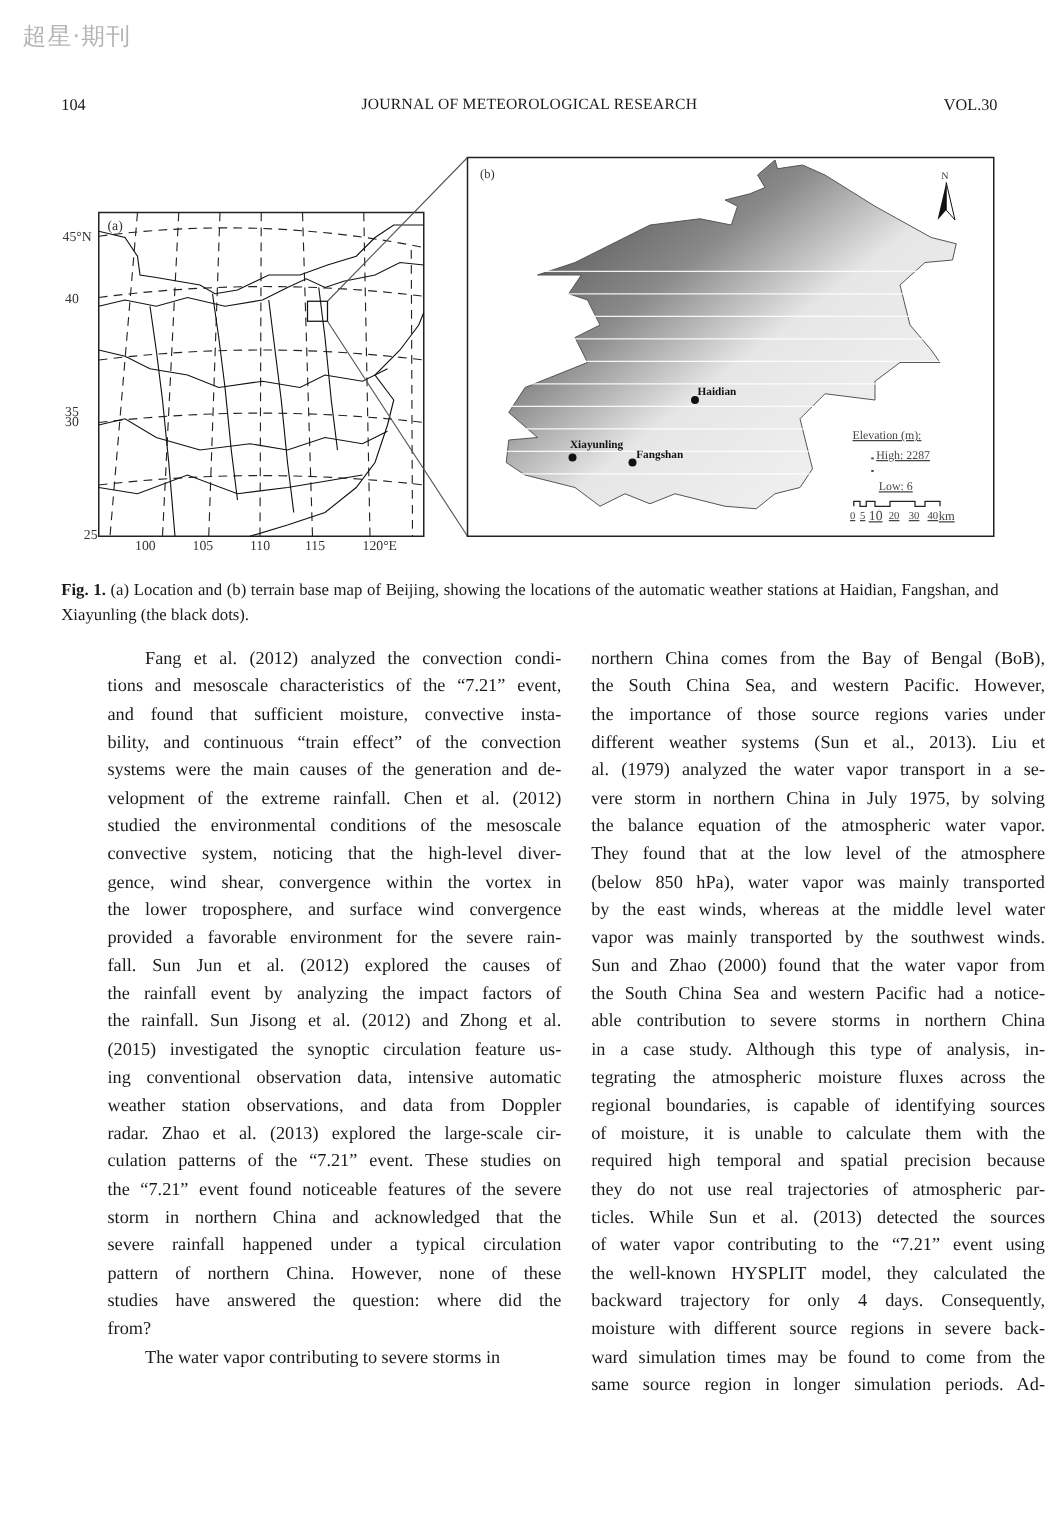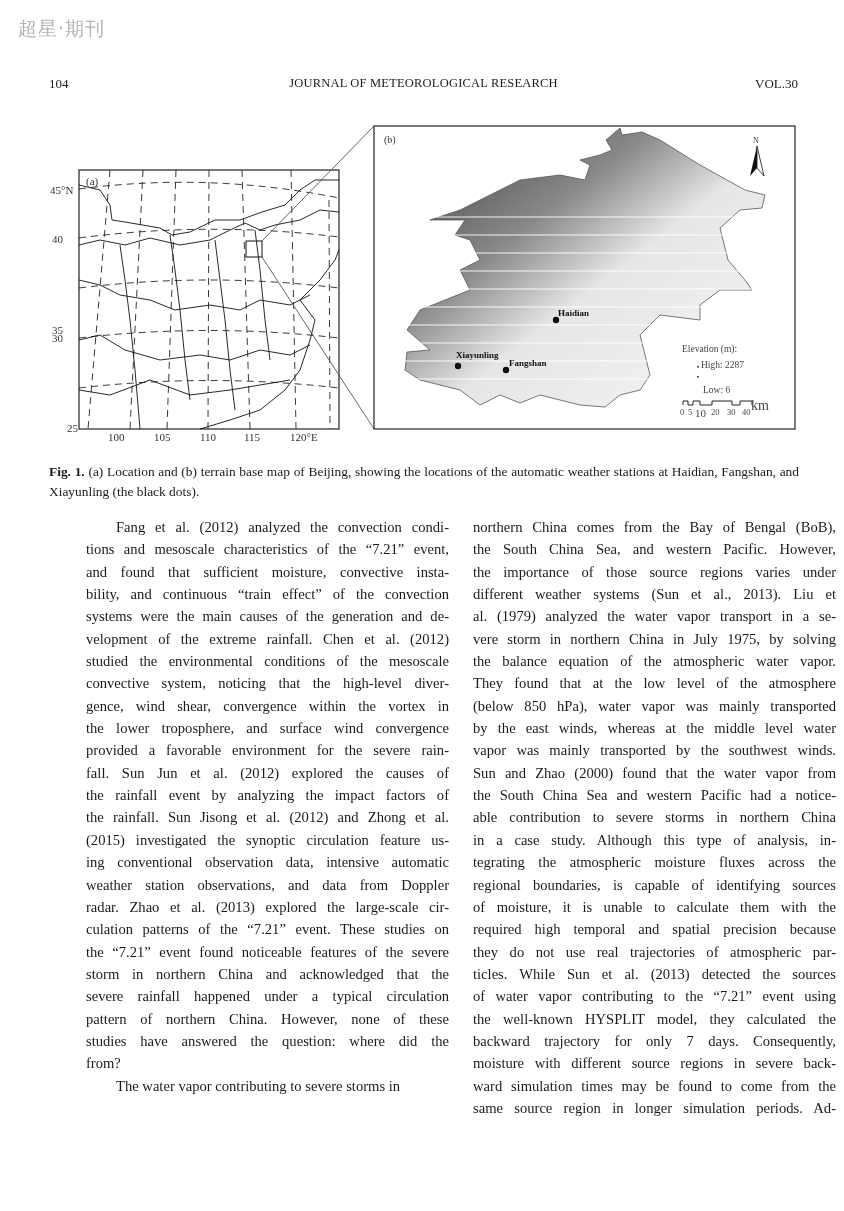--- a/index.html
+++ b/index.html
@@ -11,21 +11,21 @@
                   font-family: "Liberation Serif", serif; font-size: 13px; }
   .running-head .pg { position: absolute; left: 0; top: 0; }
   .running-head .jn { position: absolute; left: 0; right: 0; text-align: center; top: 0; font-size: 12.5px; letter-spacing: 0.2px;}
   .running-head .vol { position: absolute; right: 0; top: 0; }
 
   .fig { position: absolute; left: 0; top: 120px; width: 844px; height: 330px; }
   .fig svg { position: absolute; left: 0; top: 0; }
   .map-label { position: absolute; font-family: "Liberation Serif", serif; font-size: 11px; color: #333; }
   .panel-b-label { position: absolute; font-family: "Liberation Serif", serif; font-size: 10px; color: #333; }
   .station { position: absolute; font-family: "Liberation Serif", serif; font-weight: bold; font-size: 9px; color: #111; }
-  .legend { position: absolute; font-family: "Liberation Serif", serif; font-size: 9.5px; color: #444; }
+  .legend { position: absolute; font-family: "Liberation Serif", serif; font-size: 9.5px; color: #444; text-decoration: underline; }
 
   .caption { position: absolute; left: 49px; top: 462px; width: 750px; font-family: "Liberation Serif", serif;
              font-size: 13.4px; line-height: 20px; text-align: justify; }
   .caption b { font-weight: bold; }
 
   .col { position: absolute; top: 516px; width: 363px; font-family: "Liberation Serif", serif;
          font-size: 14.6px; line-height: 22.35px; text-align: justify; margin-left: 37px; }
   .col.left { left: 49px; }
   .col.right { left: 436px; }
   .line { display: block; text-align: justify; text-align-last: justify; white-space: nowrap; height: 22.35px; }
@@ -136,21 +136,21 @@
   <span class="station" style="left:509px;top:238px;">Fangshan</span>
   <span class="legend" style="left:682px;top:224px;">Elevation (m):</span>
   <span class="legend" style="left:701px;top:240px;">High: 2287</span>
   <span class="legend" style="left:703px;top:265px;">Low: 6</span>
   <span class="legend" style="left:680px;top:287px;font-size:8.5px;">0</span>
   <span class="legend" style="left:688px;top:287px;font-size:8.5px;">5</span>
   <span class="legend" style="left:695px;top:287px;font-size:11px;">10</span>
   <span class="legend" style="left:711px;top:287px;font-size:8.5px;">20</span>
   <span class="legend" style="left:727px;top:287px;font-size:8.5px;">30</span>
   <span class="legend" style="left:742px;top:287px;font-size:8.5px;">40</span>
-  <span class="legend" style="left:751px;top:278px;font-size:14px;">km</span>
+  <span class="legend" style="left:751px;top:288px;font-size:10px;">km</span>
 </div>
 
 <div class="caption">
   <b>Fig.  1.</b>
   <span>(a) Location and (b) terrain base map of Beijing, showing the locations of the automatic weather stations at Haidian, Fangshan, and Xiayunling (the black dots).</span>
 </div>
 
 <div class="col left" id="leftcol">
     <span class="line indent">Fang et al. (2012) analyzed the convection condi-</span>
     <span class="line">tions and mesoscale characteristics of the “7.21” event,</span>
@@ -196,17 +196,17 @@
     <span class="line">able contribution to severe storms in northern China</span>
     <span class="line">in a case study.  Although this type of analysis, in-</span>
     <span class="line">tegrating the atmospheric moisture fluxes across the</span>
     <span class="line">regional boundaries, is capable of identifying sources</span>
     <span class="line">of moisture, it is unable to calculate them with the</span>
     <span class="line">required high temporal and spatial precision because</span>
     <span class="line">they do not use real trajectories of atmospheric par-</span>
     <span class="line">ticles.  While Sun et al.  (2013) detected the sources</span>
     <span class="line">of water vapor contributing to the “7.21” event using</span>
     <span class="line">the well-known HYSPLIT model, they calculated the</span>
-    <span class="line">backward trajectory for only 7 days.  Consequently,</span>
+    <span class="line">backward trajectory for only 4 days.  Consequently,</span>
     <span class="line">moisture with different source regions in severe back-</span>
     <span class="line">ward simulation times may be found to come from the</span>
     <span class="line">same source region in longer simulation periods.  Ad-</span>
   </div>
 
 </body></html>

